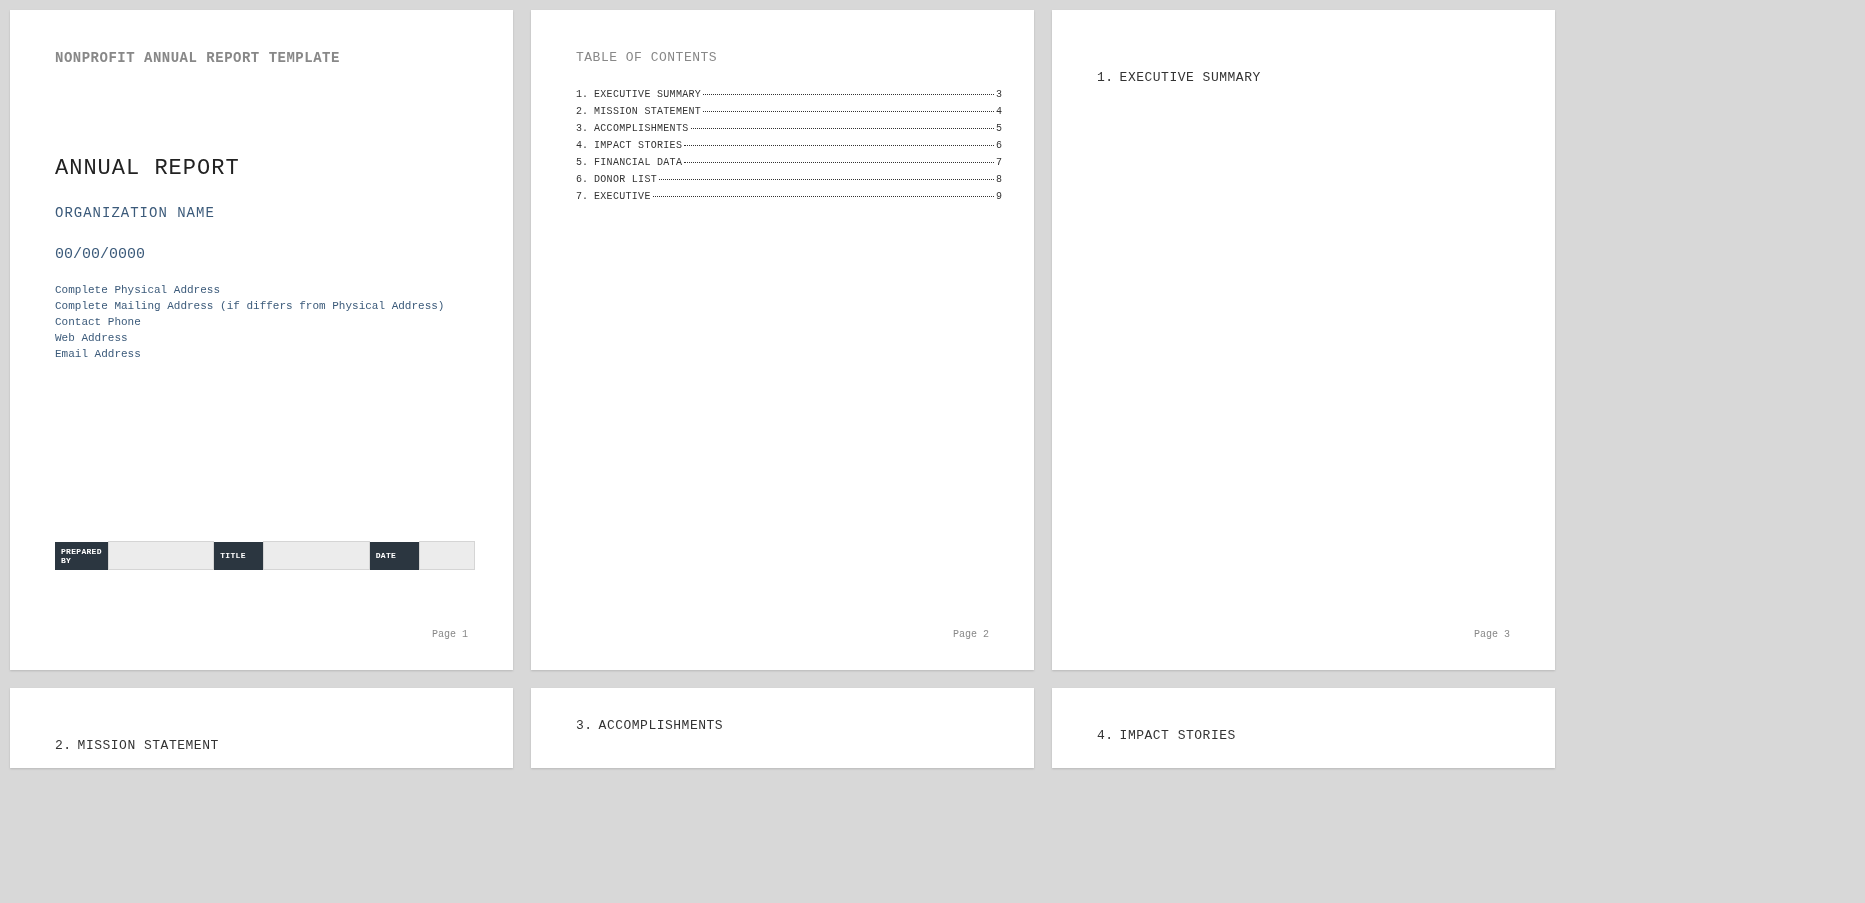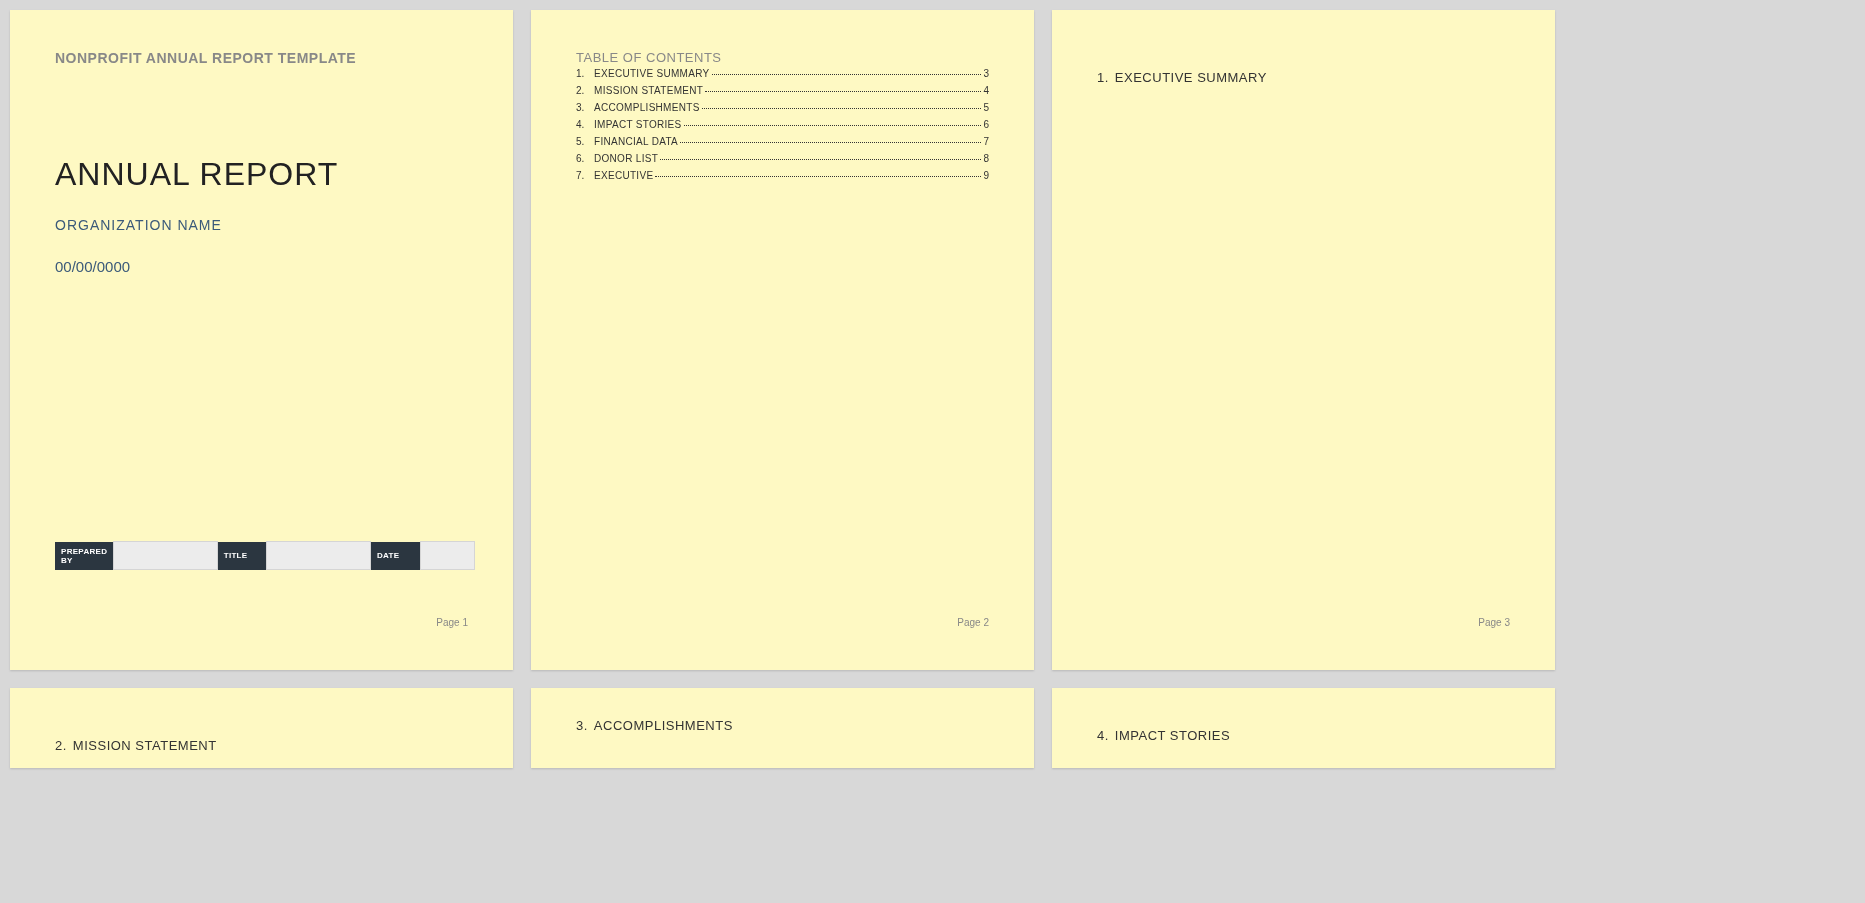--- a/index.html
+++ b/index.html
@@ -9,42 +9,43 @@
     padding: 10px;
     overflow-x: auto;
   }
   .pages-row {
     display: flex;
     gap: 18px;
     margin-bottom: 18px;
     min-width: 1845px;
   }
   .page {
-    background: #fef9c3;
+    background: #ffffff;
     width: 503px;
     height: 660px;
     position: relative;
-    padding: 40px 45px 30px 45px;
+    padding: 40px 32px 30px 45px;
     box-shadow: 0 1px 2px rgba(0,0,0,0.15);
     flex-shrink: 0;
+    font-family: Liberation Mono, monospace;
   }
   .page.short {
     height: 80px;
     padding-top: 30px;
   }
   .template-header {
     color: #888;
     font-size: 14px;
     font-weight: bold;
     letter-spacing: 0.5px;
     margin-bottom: 90px;
   }
   .main-title {
     color: #222;
-    font-size: 32px;
+    font-size: 22px;
     font-weight: 400;
     letter-spacing: 1px;
     margin-bottom: 23px;
   }
   .org-name {
     color: #3b5a7a;
     font-size: 14px;
     letter-spacing: 1px;
     margin-bottom: 25px;
     margin-top: 24px;
@@ -79,29 +80,29 @@
     background: #ececec;
     border: 1px solid #d5d5d5;
     padding: 5px 6px;
   }
   .sig-table td.value.wide { width: 105px; }
   .sig-table td.value.med { width: 105px; }
   .sig-table td.value.narrow { width: 55px; }
   .page-num {
     position: absolute;
     right: 45px;
-    bottom: 42px;
+    bottom: 30px;
     color: #888;
     font-size: 10px;
   }
   .toc-title {
     color: #888;
     font-size: 13px;
     letter-spacing: 0.5px;
-    margin-bottom: 3px;
+    margin-bottom: 24px;
   }
   .toc-list {
     list-style: none;
     font-size: 10px;
     color: #333;
   }
   .toc-list li {
     display: flex;
     margin-bottom: 6px;
     align-items: baseline;
@@ -136,20 +137,27 @@
 </head>
 <body>
 
 <div class="pages-row">
 
   <div class="page">
     <div class="template-header">NONPROFIT ANNUAL REPORT TEMPLATE</div>
     <div class="main-title">ANNUAL REPORT</div>
     <div class="org-name">ORGANIZATION NAME</div>
     <div class="date-line">00/00/0000</div>
+    <div class="addr-block">
+      <div>Complete Physical Address</div>
+      <div>Complete Mailing Address (if differs from Physical Address)</div>
+      <div>Contact Phone</div>
+      <div>Web Address</div>
+      <div>Email Address</div>
+    </div>
 
     <table class="sig-table">
       <tbody>
           <tr>
         <td class="label">PREPARED BY</td>
         <td class="value wide"></td>
         <td class="label">TITLE</td>
         <td class="value med"></td>
         <td class="label">DATE</td>
         <td class="value narrow"></td>

